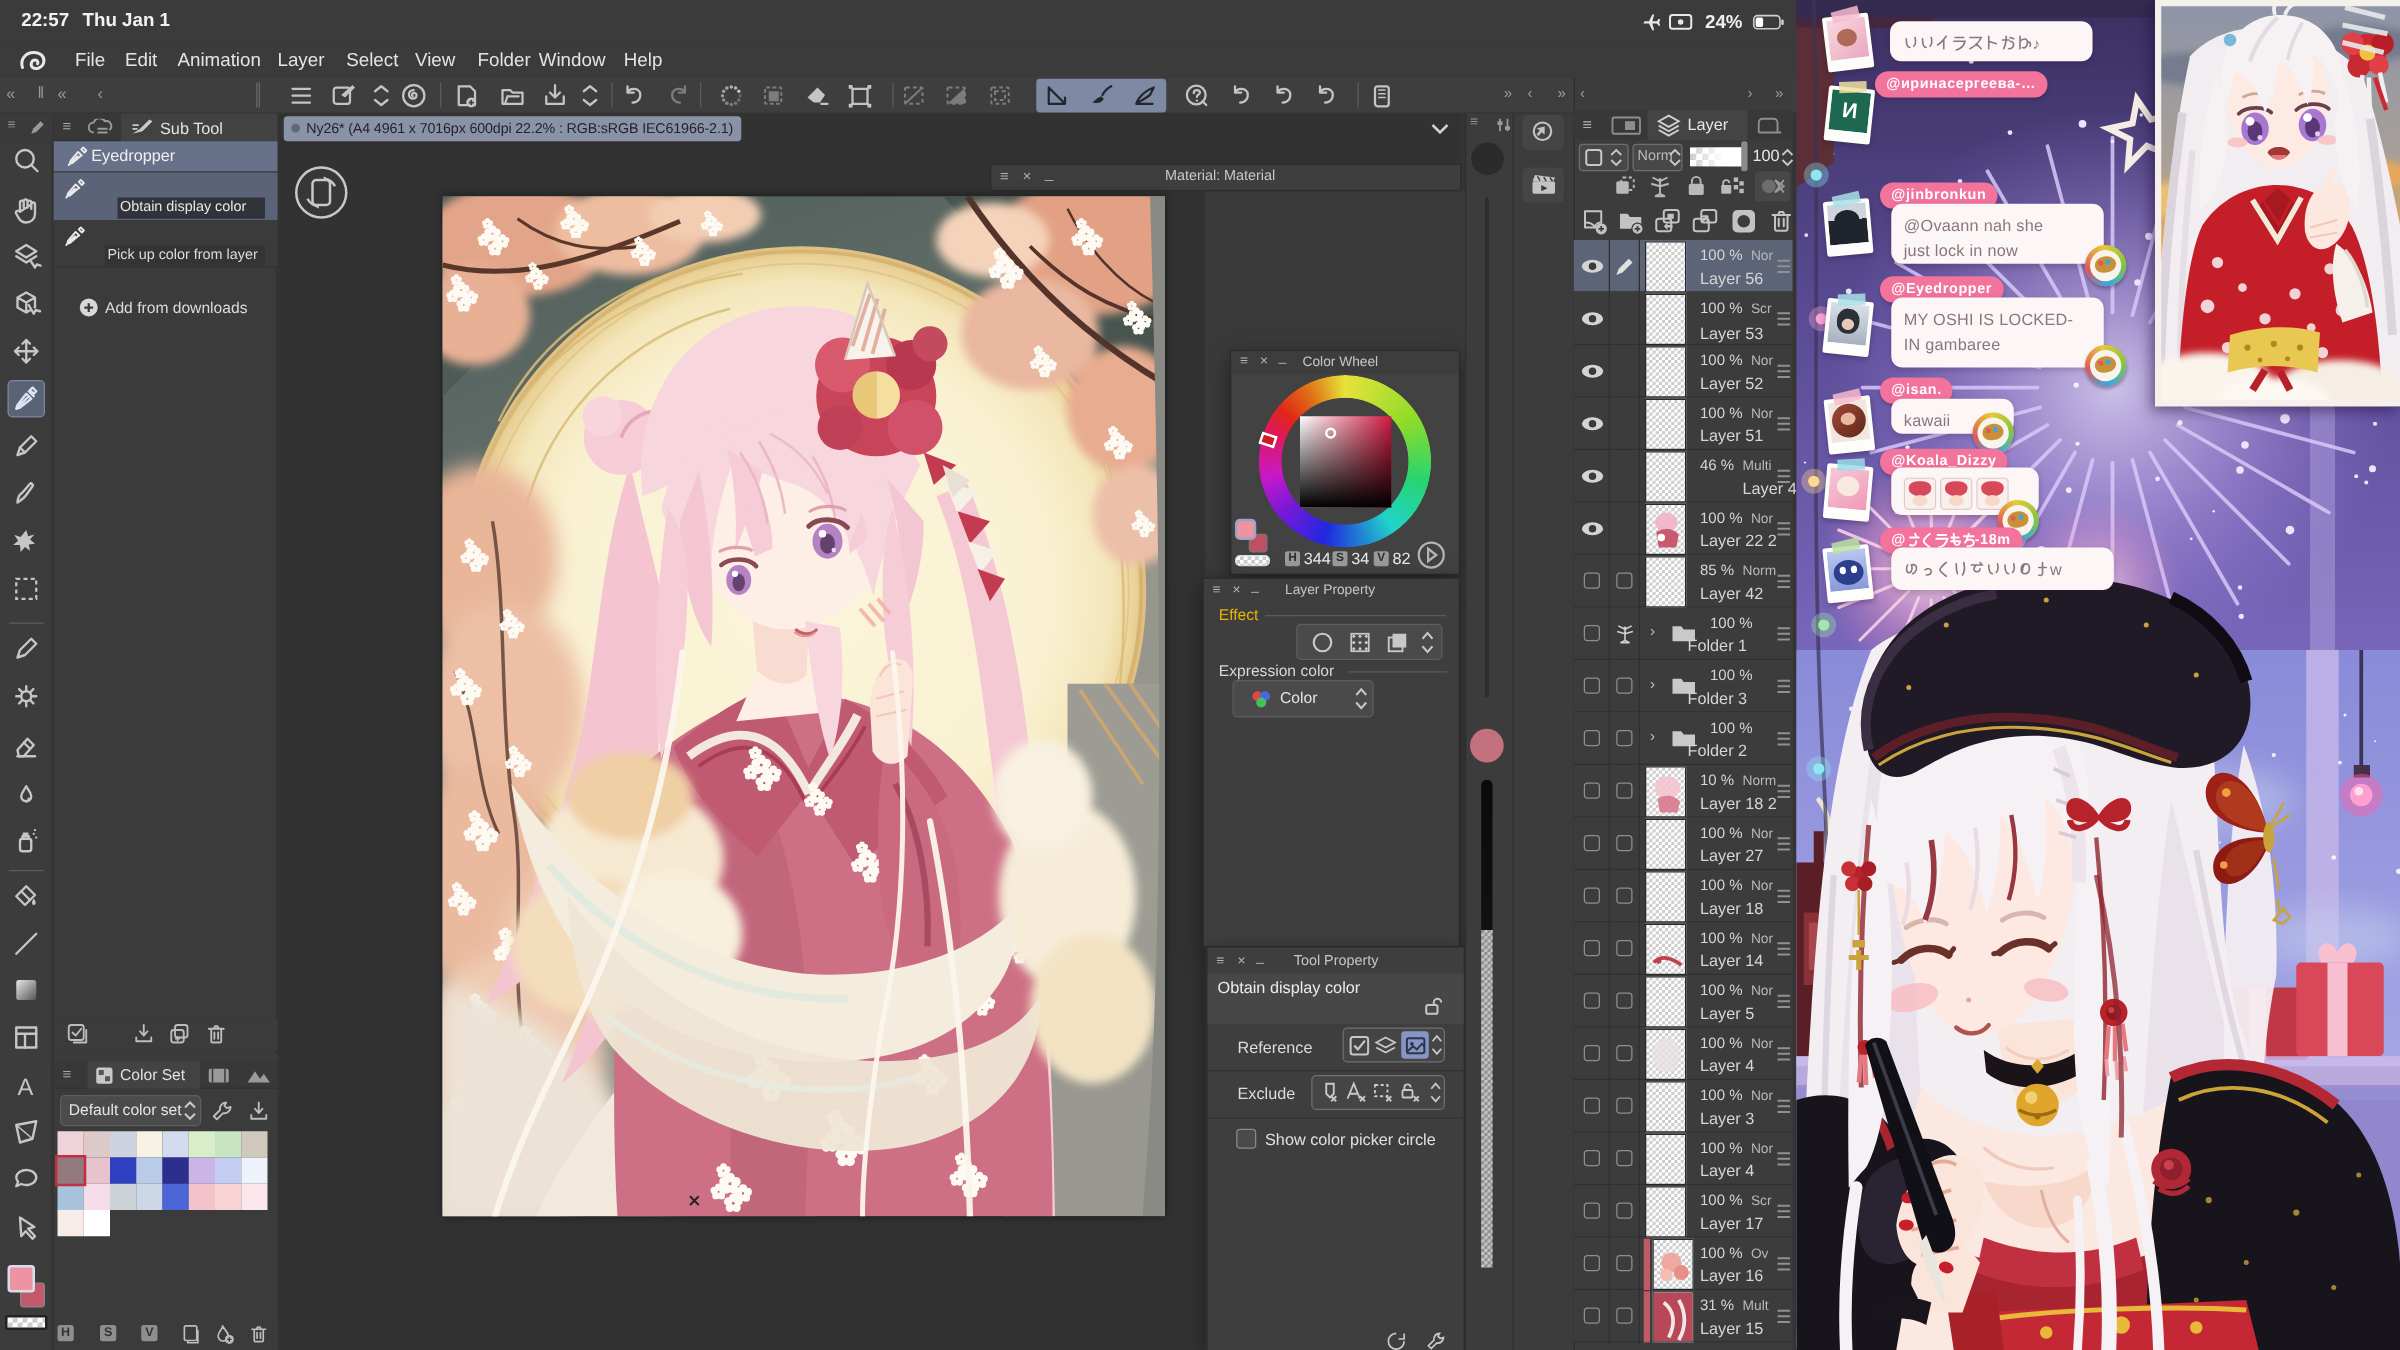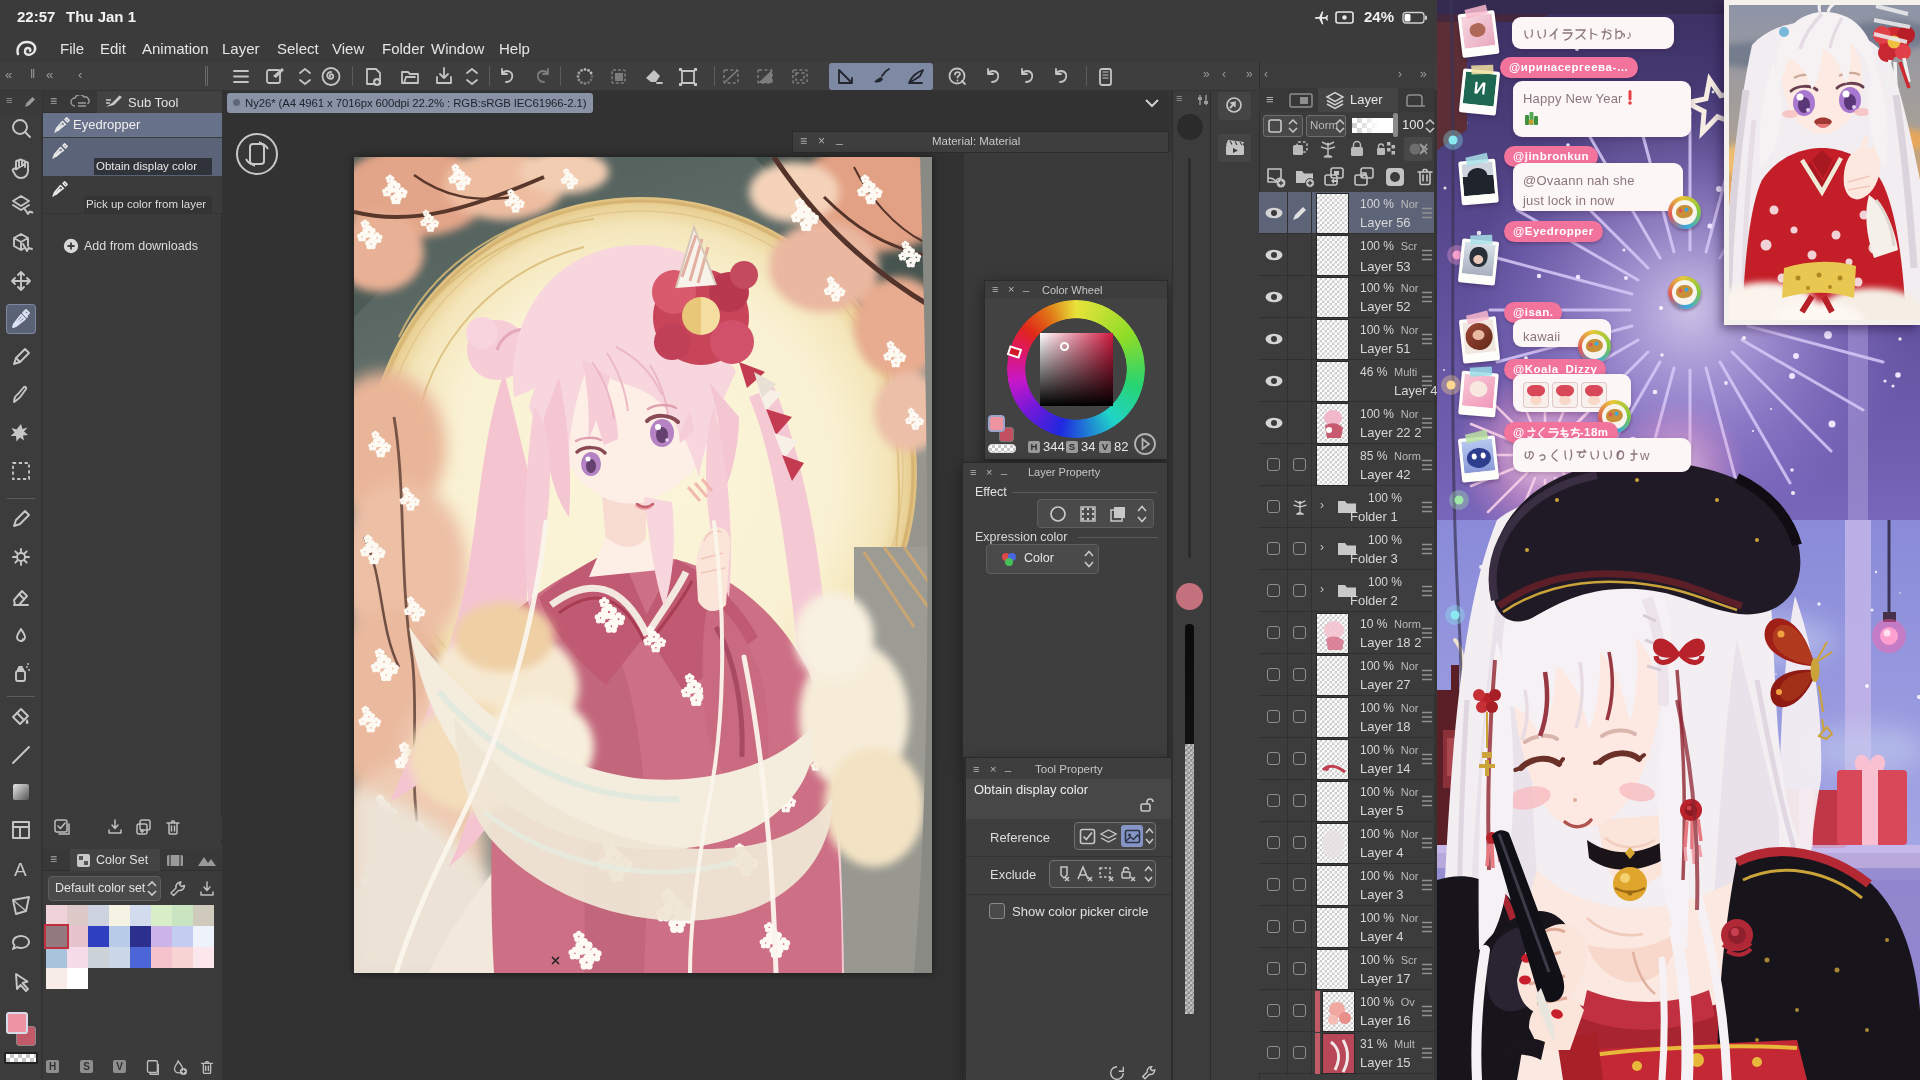--- a/index.html
+++ b/index.html
@@ -676,21 +676,21 @@
 <div class="abs txt" style="left:1114px;top:439px;font-size:13px;color:#e8e8e8;">82</div>
 <svg class="abs" style="left:1133px;top:432px;" width="24" height="24" viewBox="0 0 24 24">
       <circle cx="12" cy="12" r="10" stroke="#b4b4b4" stroke-width="1.8" fill="none"></circle>
       <path d="M9.5 7 L16 12 L9.5 17 z" fill="none" stroke="#b4b4b4" stroke-width="1.8"></path>
     </svg>
 <div class="abs panel" style="left:963px;top:463px;width:204px;height:294px;background:#3e3e3e;"></div>
 <div class="abs ic" style="left:970px;top:466px;font-size:11px;color:#b8b8b8;">≡</div>
 <div class="abs ic" style="left:986px;top:466px;font-size:11px;color:#b8b8b8;">×</div>
 <div class="abs ic" style="left:1001px;top:463px;font-size:11px;color:#b8b8b8;">_</div>
 <div class="abs" style="left:1028px;top:466px;font-size:11px;color:#c6c6c6;">Layer Property</div>
-<div class="abs" style="left:975px;top:485px;font-size:12.5px;color:#e5e5e5;">Effect</div>
+<div class="abs" style="left:975px;top:485px;font-size:12.5px;color:#eab308;">Effect</div>
 <div class="abs" style="left:1012px;top:492px;width:145px;height:1px;background:#5a5a5a;"></div>
 <div class="abs" style="left:1037px;top:499px;width:117px;height:29px;background:#4a4a4a;border:1px solid #5e5e5e;border-radius:4px;"></div>
 <svg class="abs" style="left:1048px;top:504px;" width="20" height="20" viewBox="0 0 20 20">
       <circle cx="10" cy="10" r="7" stroke="#c8c8c8" stroke-width="1.7" fill="none"></circle>
     </svg>
 <svg class="abs" style="left:1078px;top:504px;" width="20" height="20" viewBox="0 0 20 20">
       <rect x="3" y="3" width="14" height="14" fill="none" stroke="#c8c8c8" stroke-width="1.4"></rect>
       <circle cx="5" cy="5" r="1.2" fill="#c8c8c8"></circle>
       <circle cx="10" cy="5" r="1.2" fill="#c8c8c8"></circle>
       <circle cx="15" cy="5" r="1.2" fill="#c8c8c8"></circle>
@@ -1711,29 +1711,20 @@
           <path d="M3 2 V12 M3 6 C6 3 9 4 9 7 C9 10 7 12 5 11 M9 7 C11 6 12 8 11 10" stroke="#8a767c" stroke-width="1.3" fill="none" stroke-linecap="round"></path>
         </g>
       </svg><span style="font-size:12px;">♪</span></div>
 <div class="abs" style="left:1500px;top:57px;height:21px;background:#f2739c;border-radius:11px;color:#fff;font-size:11.5px;font-weight:bold;line-height:21px;padding:0 9px;white-space:nowrap;box-shadow:0 2px 3px rgba(60,20,60,0.3);letter-spacing:0.5px;">@иринасергеева-…</div>
 <div class="abs" style="left:1461px;top:70px;width:37px;height:44px;background:#fdfdfa;border-radius:2px;box-shadow:0 2px 4px rgba(40,20,60,0.35);transform:rotate(6deg);">
       <div style="position:absolute;left:3px;top:3px;width:31px;height:32px;overflow:hidden;">
         <div style="width:100%;height:100%;background:#1e6852;color:#fff;font-size:17px;font-weight:bold;text-align:center;line-height:32px;">И</div>
       </div>
       <div style="position:absolute;left:8px;top:-5px;width:22px;height:9px;background:#f0e0a0;opacity:0.85;transform:rotate(-8deg);"></div>
     </div>
-<div class="abs" style="left:1513px;top:81px;width:178px;height:56px;background:#fdf6f7;border-radius:9px;box-shadow:0 2px 5px rgba(60,20,60,0.25);color:#8a767c;font-size:13px;letter-spacing:0.2px;padding:8px 10px;line-height:20px;">Happy New Year <svg width="8" height="15" viewBox="0 0 8 15" style="vertical-align:-2px;">
-        <path d="M4 1.5 L4 9" stroke="#e84040" stroke-width="3" stroke-linecap="round"></path>
-        <circle cx="4" cy="13" r="1.8" fill="#e84040"></circle>
-      </svg><br><svg width="16" height="16" viewBox="0 0 16 16" style="vertical-align:-3px;">
-        <rect x="2" y="5" width="4" height="10" rx="1" fill="#3f8f3f"></rect>
-        <rect x="6.5" y="2" width="4" height="13" rx="1" fill="#55a855"></rect>
-        <rect x="11" y="6" width="4" height="9" rx="1" fill="#3f8f3f"></rect>
-        <circle cx="8" cy="12" r="2.5" fill="#c8a030"></circle>
-      </svg></div>
 <div class="abs" style="left:1504px;top:146px;height:21px;background:#f2739c;border-radius:11px;color:#fff;font-size:11.5px;font-weight:bold;line-height:21px;padding:0 9px;white-space:nowrap;box-shadow:0 2px 3px rgba(60,20,60,0.3);letter-spacing:0.5px;">@jinbronkun</div>
 <div class="abs" style="left:1460px;top:160px;width:37px;height:44px;background:#fdfdfa;border-radius:2px;box-shadow:0 2px 4px rgba(40,20,60,0.35);transform:rotate(-5deg);">
       <div style="position:absolute;left:3px;top:3px;width:31px;height:32px;overflow:hidden;">
         <div style="width:100%;height:100%;background:linear-gradient(#cdd4de 40%,#20242c 40%);">
           <div style="position:absolute;left:5px;top:5px;width:20px;height:16px;background:#20242c;border-radius:50% 50% 0 0;"></div>
         </div>
       </div>
       <div style="position:absolute;left:8px;top:-5px;width:22px;height:9px;background:#a8e0e8;opacity:0.85;transform:rotate(-8deg);"></div>
     </div>
 <div class="abs" style="left:1513px;top:163px;width:170px;height:48px;background:#fdf6f7;border-radius:9px;box-shadow:0 2px 5px rgba(60,20,60,0.25);color:#8a767c;font-size:13px;letter-spacing:0.2px;padding:8px 10px;line-height:20px;">@Ovaann nah she<br>just lock in now</div>
@@ -1746,20 +1737,21 @@
 <div class="abs" style="left:1504px;top:221px;height:21px;background:#f2739c;border-radius:11px;color:#fff;font-size:11.5px;font-weight:bold;line-height:21px;padding:0 9px;white-space:nowrap;box-shadow:0 2px 3px rgba(60,20,60,0.3);letter-spacing:0.5px;">@Eyedropper</div>
 <div class="abs" style="left:1460px;top:240px;width:37px;height:44px;background:#fdfdfa;border-radius:2px;box-shadow:0 2px 4px rgba(40,20,60,0.35);transform:rotate(6deg);">
       <div style="position:absolute;left:3px;top:3px;width:31px;height:32px;overflow:hidden;">
         <div style="width:100%;height:100%;background:linear-gradient(#d8e0e8,#a8b0c0);">
           <div style="position:absolute;left:6px;top:4px;width:18px;height:20px;background:#2a3038;border-radius:45%;"></div>
           <div style="position:absolute;left:10px;top:12px;width:10px;height:9px;background:#e8c8b8;border-radius:50%;"></div>
         </div>
       </div>
       <div style="position:absolute;left:8px;top:-5px;width:22px;height:9px;background:#a8e0e8;opacity:0.85;transform:rotate(-8deg);"></div>
     </div>
+<div class="abs" style="left:1513px;top:238px;width:170px;height:56px;background:#fdf6f7;border-radius:9px;box-shadow:0 2px 5px rgba(60,20,60,0.25);color:#8a767c;font-size:13px;letter-spacing:0.2px;padding:8px 10px;line-height:20px;">MY OSHI IS LOCKED-<br>IN gambaree</div>
 <div class="abs" style="left:1668px;top:276px;width:33px;height:33px;border-radius:50%;background:conic-gradient(#e8c838,#88c838 25%,#38a8e0 50%,#e05858 75%,#e8c838);box-shadow:0 2px 3px rgba(60,20,60,0.4);transform:rotate(-10deg);">
       <div style="position:absolute;left:4px;top:4px;width:25px;height:25px;border-radius:50%;background:#f8f4ec;"></div>
       <div style="position:absolute;left:8px;top:9px;width:17px;height:13px;background:#c89038;border-radius:50% 50% 45% 45%;"></div>
       <div style="position:absolute;left:11px;top:12px;width:4px;height:4px;background:#e05858;border-radius:50%;"></div>
       <div style="position:absolute;left:17px;top:12px;width:4px;height:4px;background:#38a8e0;border-radius:50%;"></div>
     </div>
 <div class="abs" style="left:1504px;top:302px;height:21px;background:#f2739c;border-radius:11px;color:#fff;font-size:11.5px;font-weight:bold;line-height:21px;padding:0 9px;white-space:nowrap;box-shadow:0 2px 3px rgba(60,20,60,0.3);letter-spacing:0.5px;">@isan.</div>
 <div class="abs" style="left:1461px;top:318px;width:37px;height:44px;background:#fdfdfa;border-radius:2px;box-shadow:0 2px 4px rgba(40,20,60,0.35);transform:rotate(-6deg);">
       <div style="position:absolute;left:3px;top:3px;width:31px;height:32px;overflow:hidden;">
         <div style="width:100%;height:100%;background:#f0e8e0;">

